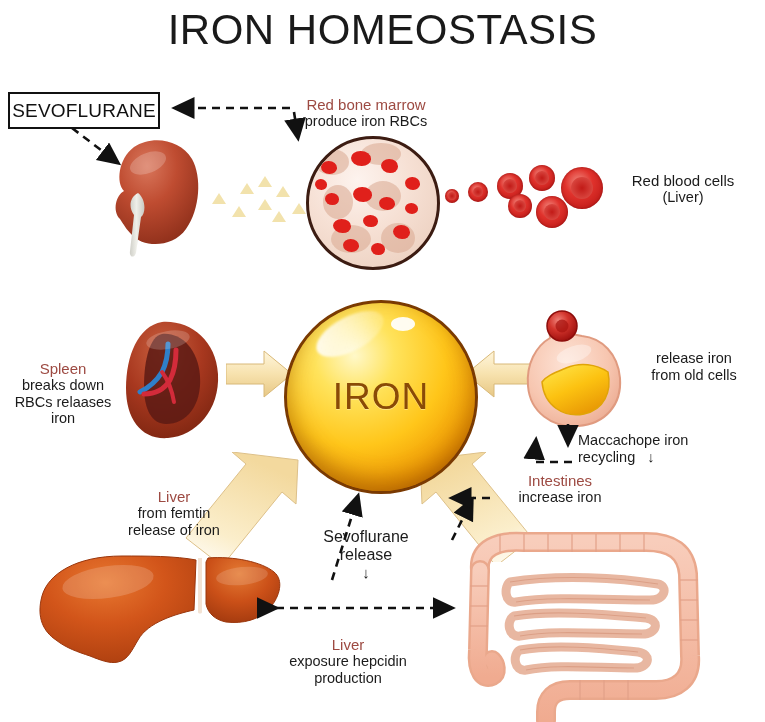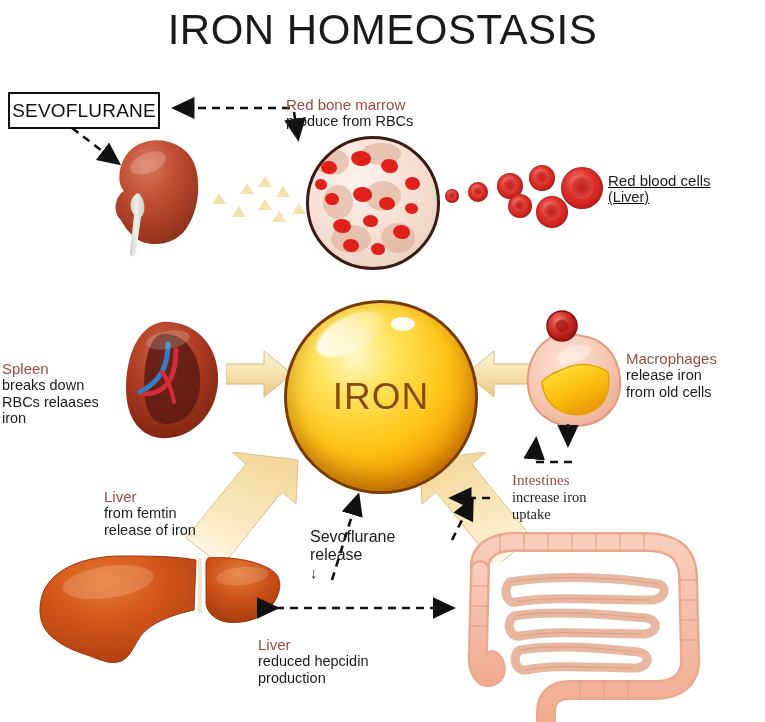--- a/index.html
+++ b/index.html
@@ -39,40 +39,40 @@
     background: #fff;
     display: flex;
     align-items: center;
     justify-content: center;
     font-size: 19px;
     color: #111;
     letter-spacing: 0.2px;
   }
 
   
-  .lbl { line-height: 1.14; }
+  .lbl { text-align: center; line-height: 1.14; }
   .lbl .hd {
     color: #9d4a42;
     display: block;
     font-size: 15px;
   }
   .lbl .bd {
     color: #1b1b1b;
     display: block;
     font-size: 14.5px;
   }
   .lbl.black .hd { color: #1b1b1b; }
 
   #lbl-kidneys { left: 4px; top: 168px; width: 118px; }
   #lbl-marrow  { left: 286px; top: 96px; width: 160px; }
-  #lbl-rbc     { left: 608px; top: 172px; width: 150px; text-decoration: underline; }
+  #lbl-rbc     { left: 608px; top: 172px; width: 150px; }
   #lbl-spleen  { left: 2px;  top: 360px; width: 122px; }
   #lbl-macro   { left: 626px; top: 350px; width: 136px; }
   #lbl-macrec  { left: 578px; top: 432px; width: 180px; text-align:left; }
-  #lbl-intest  { left: 512px; top: 472px; width: 148px; font-family: Liberation Serif, serif; }
+  #lbl-intest  { left: 486px; top: 472px; width: 148px; }
   #lbl-liver1  { left: 104px; top: 488px; width: 140px; }
   #lbl-liver2  { left: 258px; top: 636px; width: 180px; }
   #lbl-sevoexp { left: 310px; top: 528px; width: 112px; }
 
   .downarrow {
     display: block;
     font-size: 15px;
     color: #1b1b1b;
     line-height: 1.0;
     margin-top: 1px;
@@ -431,57 +431,62 @@
 
       <path d="M276 608 L452 608"></path>
 
       <path d="M276 608 L276 608"></path>
     </g>
   </svg>
 
 
   <div class="abs lbl" id="lbl-marrow">
     <span class="hd">Red bone marrow</span>
-    <span class="bd">produce from RBCs</span>
+    <span class="bd">produce iron RBCs</span>
   </div>
 
   <div class="abs lbl black" id="lbl-rbc">
     <span class="hd">Red blood cells</span>
     <span class="bd">(Liver)</span>
   </div>
 
   <div class="abs lbl" id="lbl-spleen">
     <span class="hd">Spleen</span>
     <span class="bd">breaks down</span>
     <span class="bd">RBCs relaases</span>
     <span class="bd">iron</span>
   </div>
 
   <div class="abs lbl" id="lbl-macro">
-    <span class="hd">Macrophages</span>
     <span class="bd">release iron</span>
     <span class="bd">from old cells</span>
   </div>
 
+  <div class="abs lbl black" id="lbl-macrec">
+    <span class="bd">Maccachope iron</span>
+    <span class="bd">
+      <span>recycling</span>
+      &nbsp;&nbsp;<span>↓</span>
+    </span>
+  </div>
 
   <div class="abs lbl" id="lbl-intest">
     <span class="hd">Intestines</span>
     <span class="bd">increase iron</span>
-    <span class="bd">uptake</span>
   </div>
 
   <div class="abs lbl" id="lbl-liver1">
     <span class="hd">Liver</span>
     <span class="bd">from femtin</span>
     <span class="bd">release of iron</span>
   </div>
 
   <div class="abs lbl" id="lbl-liver2">
     <span class="hd">Liver</span>
-    <span class="bd">reduced hepcidin</span>
+    <span class="bd">exposure hepcidin</span>
     <span class="bd">production</span>
   </div>
 
   <div class="abs lbl black" id="lbl-sevoexp">
     <span class="bd" style="font-size:16px;">Sevoflurane</span>
     <span class="bd" style="font-size:16px;">release</span>
     <span class="downarrow">↓</span>
   </div>
 
 </div>

